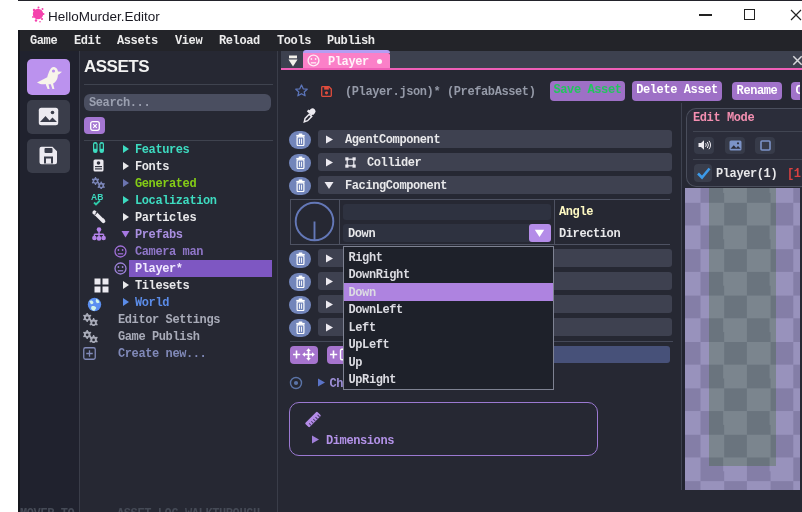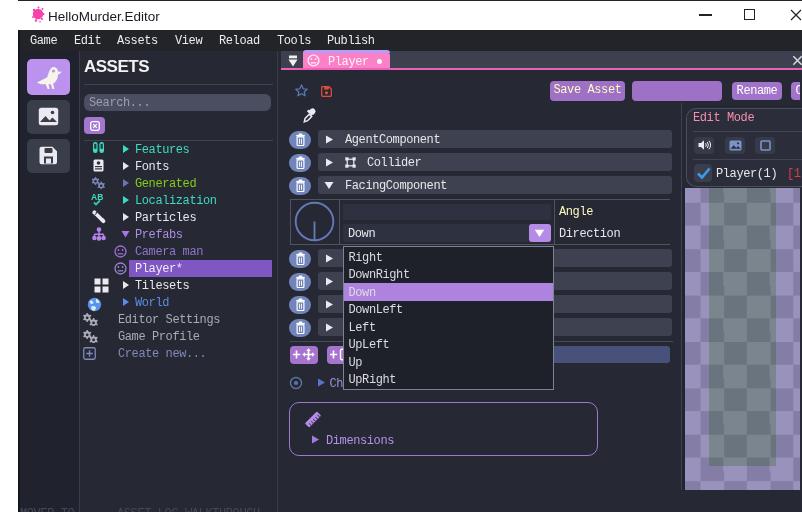--- a/index.html
+++ b/index.html
@@ -1,19 +1,19 @@
 <!DOCTYPE html>
 <html><head>
 <meta charset="utf-8">
 <style>
   html,body{margin:0;padding:0;}
   #root{-webkit-font-smoothing:antialiased;position:relative;width:802px;height:512px;overflow:hidden;
     background:#262833;font-family:"Liberation Mono",monospace;font-size:12px;color:#e8e8ea;margin-left:18px;}
   .abs{position:absolute;white-space:nowrap;}
-  .mono{font-family:"Liberation Mono",monospace;font-weight:normal;letter-spacing:-0.4px;transform:translateZ(0);}
+  .mono{font-family:"Liberation Mono",monospace;font-weight:bold;letter-spacing:-0.4px;transform:translateZ(0);}
   .sans{font-family:"Liberation Sans",sans-serif;transform:translateZ(0);}
 </style>
 </head>
 <body>
 <div id="root">
 
   <div class="abs" style="left:0;top:0;width:802px;height:30px;background:#ffffff;border-top:1px solid #23232b;box-sizing:border-box;"></div>
   <svg class="abs" style="left:14px;top:6px;" width="13" height="17" viewBox="0 0 13 17">
     <g fill="#f542ad">
       <circle cx="6" cy="8" r="5.2"></circle>
@@ -198,21 +198,21 @@
   <div class="abs mono" style="left:100px;top:313px;color:#a8abb8;">Editor Settings</div>
 
   <svg class="abs" style="left:63px;top:329.5px;" width="18" height="13.5" viewBox="0 0 16 12">
     <g fill="#a8abb8">
       <path d="M5,0 l1,0 0.4,1.2 a3.4,3.4 0 0 1 1,0.6 l1.3,-0.3 0.5,0.9 -0.9,1 a3.4,3.4 0 0 1 0,1.2 l0.9,1 -0.5,0.9 -1.3,-0.3 a3.4,3.4 0 0 1 -1,0.6 l-0.4,1.2 -1,0 -0.4,-1.2 a3.4,3.4 0 0 1 -1,-0.6 l-1.3,0.3 -0.5,-0.9 0.9,-1 a3.4,3.4 0 0 1 0,-1.2 l-0.9,-1 0.5,-0.9 1.3,0.3 a3.4,3.4 0 0 1 1,-0.6 z"></path>
       <path d="M10.7,4.5 l1,0 0.4,1.2 a3.4,3.4 0 0 1 1,0.6 l1.3,-0.3 0.5,0.9 -0.9,1 a3.4,3.4 0 0 1 0,1.2 l0.9,1 -0.5,0.9 -1.3,-0.3 a3.4,3.4 0 0 1 -1,0.6 l-0.4,1.2 -1,0 -0.4,-1.2 a3.4,3.4 0 0 1 -1,-0.6 l-1.3,0.3 -0.5,-0.9 0.9,-1 a3.4,3.4 0 0 1 0,-1.2 l-0.9,-1 0.5,-0.9 1.3,0.3 a3.4,3.4 0 0 1 1,-0.6 z"></path>
     </g>
     <circle cx="5.5" cy="4.3" r="1.2" fill="#262833"></circle>
       <circle cx="11.2" cy="8.8" r="1.2" fill="#262833"></circle>
   </svg>
-  <div class="abs mono" style="left:100px;top:330px;color:#a8abb8;">Game Profile</div>
+  <div class="abs mono" style="left:100px;top:330px;color:#a8abb8;">Game Publish</div>
 
   <svg class="abs" style="left:64.5px;top:347px;" width="13" height="13" viewBox="0 0 12 12">
     <rect x="0.7" y="0.7" width="10.6" height="10.6" rx="1.5" fill="none" stroke="#8089b8" stroke-width="1.2"></rect>
     <path d="M6,3 v6 M3,6 h6" stroke="#8089b8" stroke-width="1.2"></path>
   </svg>
   <div class="abs mono" style="left:100px;top:347px;color:#8089b8;">Create new...</div>
 
   <div class="abs" style="left:263px;top:50.5px;width:528px;height:18px;background:#3d414f;"></div>
   <svg class="abs" style="left:269.5px;top:55px;" width="10" height="12" viewBox="0 0 10 12">
     <rect x="1" y="0.5" width="8" height="2.8" fill="#f2f0ea"></rect>
@@ -234,23 +234,25 @@
   </svg>
 
   <svg class="abs" style="left:276.5px;top:84px;" width="13" height="13" viewBox="0 0 13 13">
     <path d="M6.5,1 L8.2,4.8 L12.2,5.2 L9.2,7.9 L10.1,11.8 L6.5,9.7 L2.9,11.8 L3.8,7.9 L0.8,5.2 L4.8,4.8 Z" fill="none" stroke="#5b74b8" stroke-width="1.3" stroke-linejoin="round"></path>
   </svg>
   <svg class="abs" style="left:302.5px;top:85.5px;" width="11" height="11" viewBox="0 0 11 11">
     <path d="M1.4,0.7 h6.6 l2.3,2.3 v6.6 a0.7,0.7 0 0 1 -0.7,0.7 h-8.2 a0.7,0.7 0 0 1 -0.7,-0.7 v-8.2 a0.7,0.7 0 0 1 0.7,-0.7 z" fill="none" stroke="#e04c3c" stroke-width="1.3"></path>
     <rect x="3.2" y="1" width="4.6" height="2.6" fill="#e04c3c"></rect>
     <circle cx="5.5" cy="6.8" r="1.6" fill="#e04c3c"></circle>
   </svg>
+  <div class="abs mono" style="left:327px;top:85px;color:#959aa8;">(Player.json)* (PrefabAsset)</div>
   <div class="abs" style="left:532px;top:81px;width:75px;height:19.5px;background:#9e70c6;border-radius:4px;"></div>
-  <div class="abs mono" style="left:532px;top:81px;width:75px;color:#fef9c3;text-align:center;line-height:19px;">Save Asset</div>
+  <div class="abs mono" style="left:532px;top:81px;width:75px;color:#22c55e;text-align:center;line-height:19px;">Save Asset</div>
   <div class="abs" style="left:614px;top:81px;width:90px;height:19.5px;background:#9e70c6;border-radius:4px;"></div>
+  <div class="abs mono" style="left:614px;top:81px;width:90px;color:#fff;text-align:center;line-height:19px;">Delete Asset</div>
   <div class="abs" style="left:714px;top:81.8px;width:50px;height:18.7px;background:#a173ca;border-radius:4px;"></div>
   <div class="abs mono" style="left:714px;top:81.8px;width:50px;color:#fff;text-align:center;line-height:18.7px;">Rename</div>
   <div class="abs" style="left:772.5px;top:81.8px;width:9.7px;height:18.7px;background:#a173ca;border-radius:4px 0 0 4px;overflow:hidden;"></div>
   <div class="abs mono" style="left:777.5px;top:81.8px;width:4.7px;overflow:hidden;color:#fff;line-height:18.7px;">C</div>
 
   <svg class="abs" style="left:283.5px;top:107px;" width="15" height="17" viewBox="0 0 15 17">
     <path d="M8.7,2 a3,3 0 0 1 4.3,4.1 l-1.8,1.9 -4.3,-4.1 z" fill="#eceaf0"></path>
     <rect x="4.9" y="4.2" width="6.5" height="2.6" transform="rotate(43 8 5.5)" fill="#eceaf0"></rect>
     <path d="M2.3,14.9 L3.1,11.4 L7.2,7.2 L9.7,9.6 L5.6,13.7 Z" fill="none" stroke="#eceaf0" stroke-width="1.5" stroke-linejoin="miter"></path>
   </svg>

